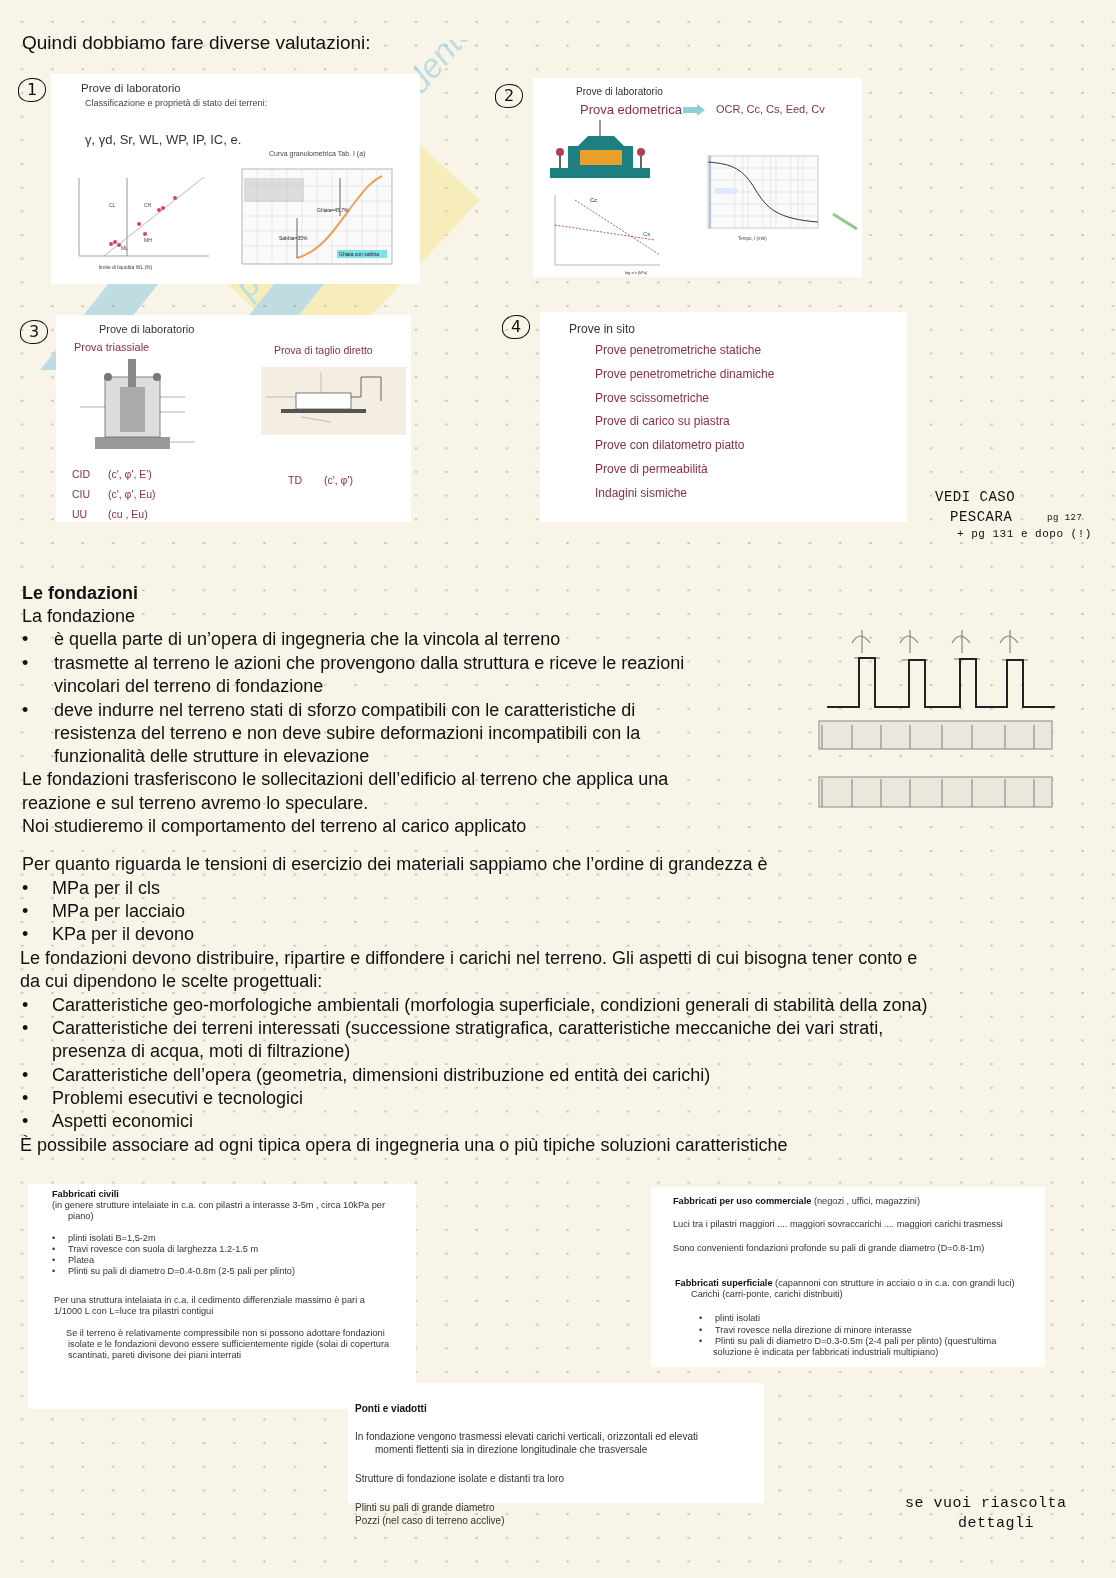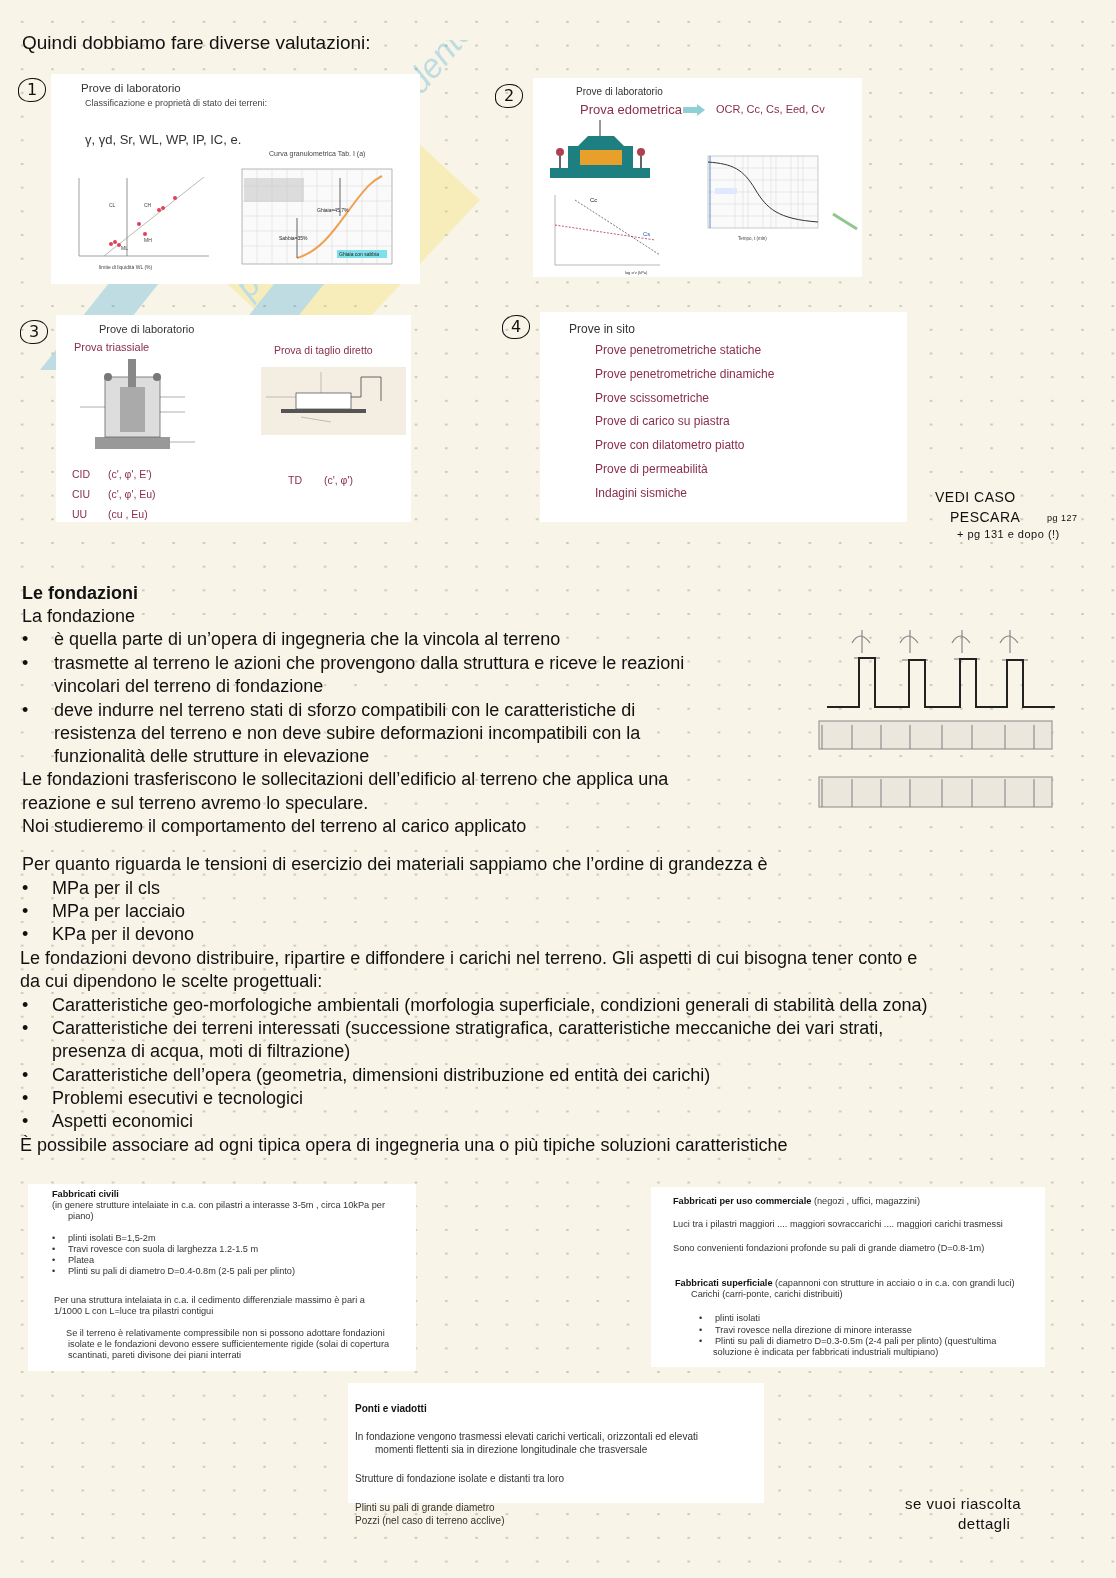--- a/index.html
+++ b/index.html
@@ -11,21 +11,21 @@
     background-position:7px 10px;
     font-family:"Liberation Sans",sans-serif;color:#111;
   }
   .abs{position:absolute;}
   .h1{left:22px;top:32px;font-size:19px;}
   .num{position:absolute;width:26px;height:22px;border:1.6px solid #111;border-radius:50% 45% 50% 40%;font-family:"DejaVu Sans",sans-serif;font-size:16px;line-height:22px;text-align:center;}
   .slide{position:absolute;background:#fff;}
   .slide .t{position:absolute;font-size:11px;color:#333;white-space:nowrap;}
   .slide .s{position:absolute;font-size:10px;color:#444;white-space:nowrap;}
   .red{color:#8a2e4a !important;}
-  .hand{position:absolute;font-family:Liberation Sans, sans-serif;color:#111;font-size:14px;white-space:nowrap;letter-spacing:0.5px;}
+  .hand{position:absolute;font-family:Liberation Mono, monospace;color:#111;font-size:14px;white-space:nowrap;letter-spacing:0.5px;}
   .txt{position:absolute;font-size:18px;line-height:23.4px;white-space:nowrap;}
   .bul{position:absolute;font-size:18px;line-height:23.4px;}
   .bul .dot{position:absolute;left:0;}
   .bul .c{position:absolute;left:32px;white-space:nowrap;}
   .card{position:absolute;background:#fff;font-size:9.2px;color:#333;}
   .card div{position:absolute;white-space:nowrap;}
   .card b{color:#111;}
   .wm{position:absolute;pointer-events:none;}
 </style>
 </head>
@@ -306,21 +306,21 @@
 <div class="bul" style="left:22px;top:1087px;">
   <span class="dot">•</span>
     <span class="c" style="left:30px;">Problemi esecutivi e tecnologici</span>
 </div>
 <div class="bul" style="left:22px;top:1110px;">
   <span class="dot">•</span>
     <span class="c" style="left:30px;">Aspetti economici</span>
 </div>
 <div class="txt" style="left:20px;top:1134px;">È possibile associare ad ogni tipica opera di ingegneria una o più tipiche soluzioni caratteristiche</div>
 
-<div class="card" style="left:28px;top:1184px;width:388px;height:187px;">
+<div class="card" style="left:28px;top:1184px;width:388px;height:225px;">
   <div style="left:24px;top:5px;font-weight:bold;color:#111;">Fabbricati civili</div>
   <div style="left:24px;top:16px;">(in genere strutture intelaiate in c.a. con pilastri a interasse 3-5m ,  circa 10kPa per</div>
   <div style="left:40px;top:27px;">piano)</div>
   <div style="left:24px;top:49px;">•&nbsp;&nbsp;&nbsp;&nbsp;&nbsp;<span>plinti isolati  B=1,5-2m</span></div>
   <div style="left:24px;top:60px;">•&nbsp;&nbsp;&nbsp;&nbsp;&nbsp;<span>Travi rovesce  con suola di larghezza 1.2-1.5 m</span></div>
   <div style="left:24px;top:71px;">•&nbsp;&nbsp;&nbsp;&nbsp;&nbsp;<span>Platea</span></div>
   <div style="left:24px;top:82px;">•&nbsp;&nbsp;&nbsp;&nbsp;&nbsp;<span>Plinti su pali di diametro D=0.4-0.8m (2-5 pali per plinto)</span></div>
   <div style="left:26px;top:111px;">Per una struttura intelaiata in c.a. il cedimento differenziale massimo è pari a</div>
   <div style="left:26px;top:122px;">1/1000 L     con L=luce tra pilastri contigui</div>
   <div style="left:38px;top:144px;">Se il terreno è relativamente compressibile non si possono adottare fondazioni</div>

